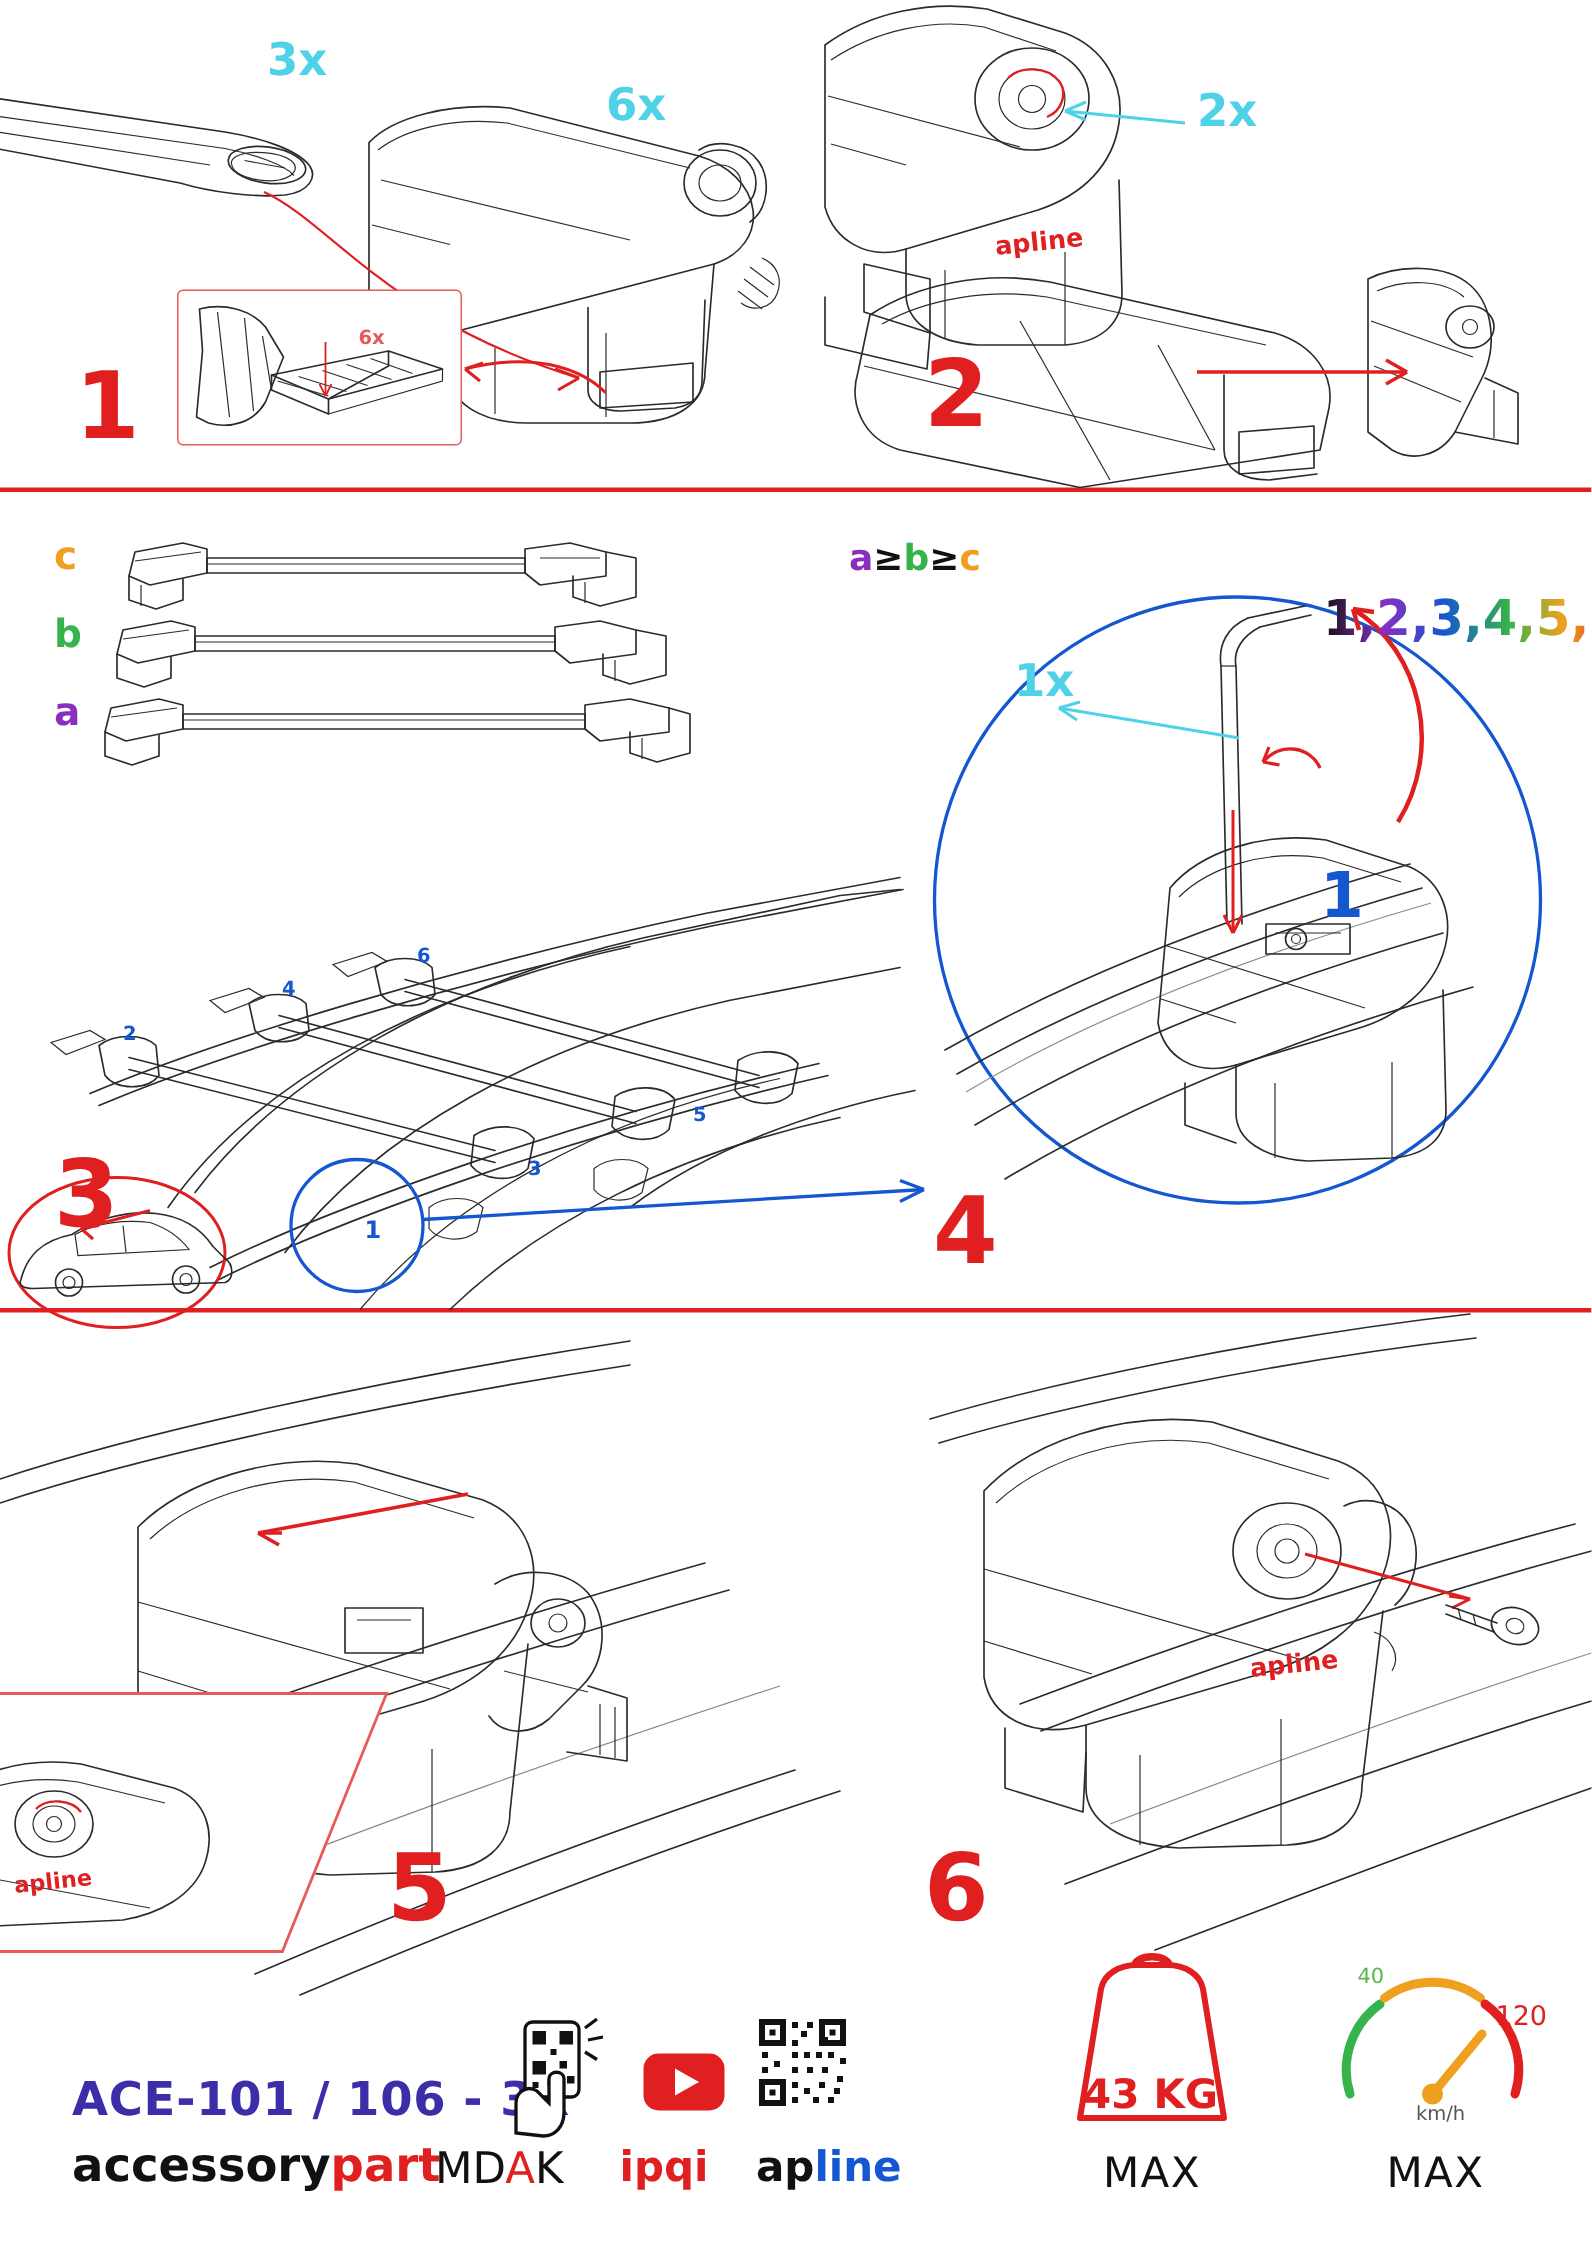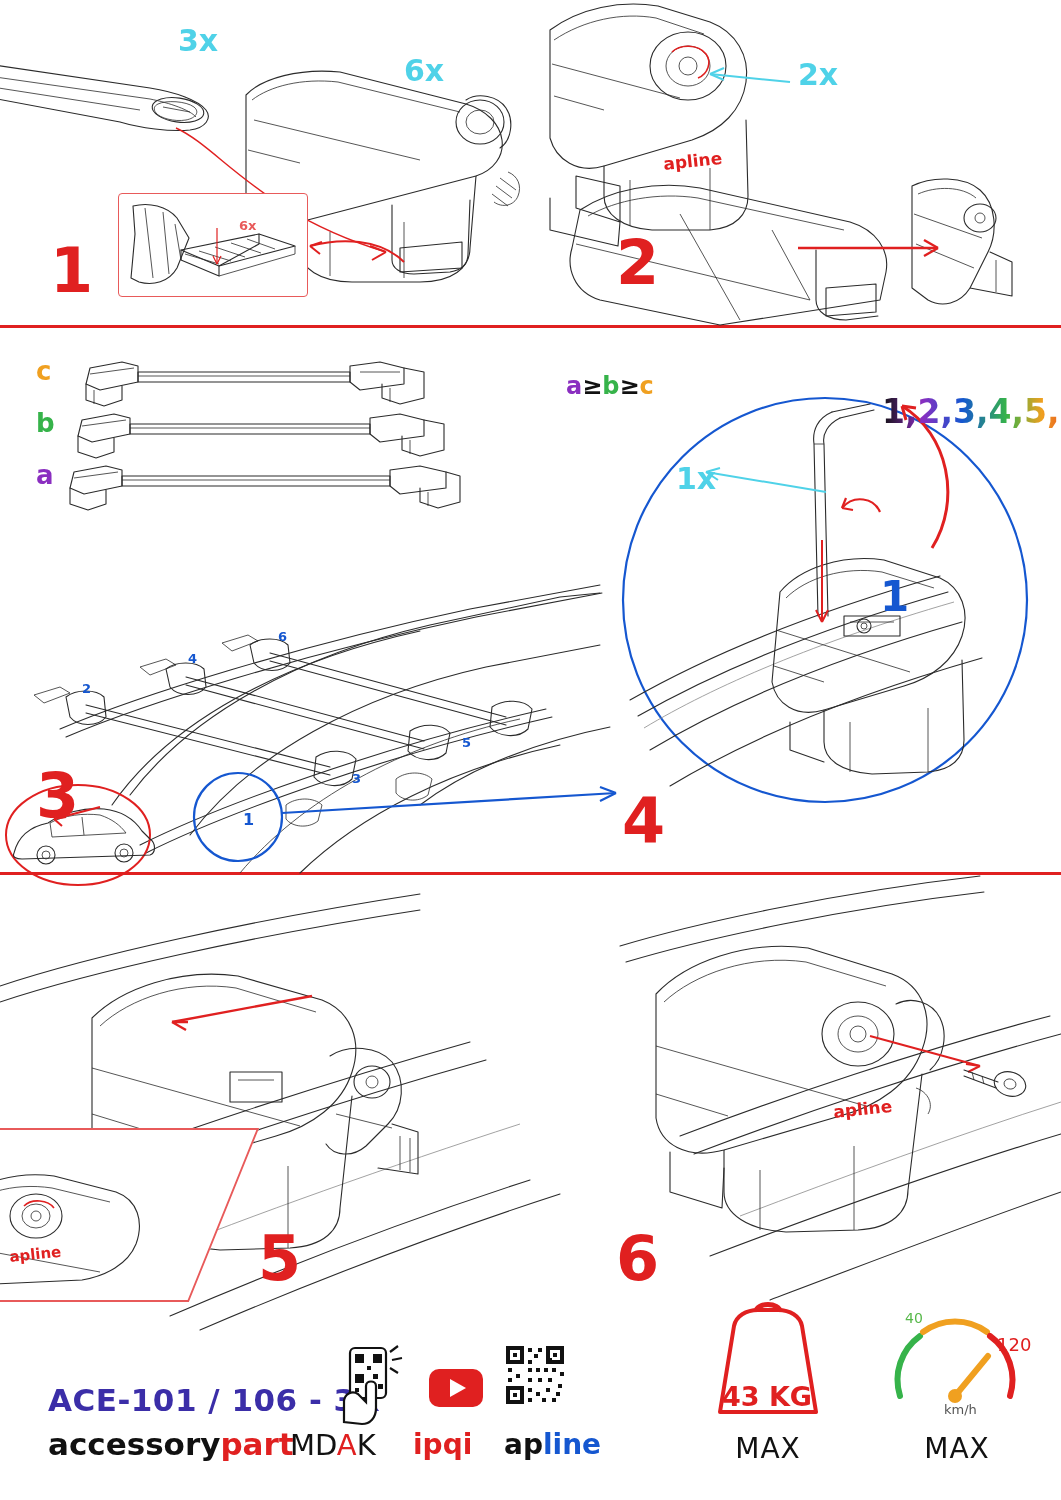--- a/index.html
+++ b/index.html
@@ -317,21 +317,21 @@
         <circle class="ln2" cx="38" cy="58" r="4"></circle>
         <circle class="ln2" cx="116" cy="56" r="4"></circle>
         <path class="redthin" d="M46 22 L92 10" style="stroke-width:2;"></path>
         <path class="redthin" d="M46 22 L58 20 M46 22 L54 29" style="stroke-width:2;"></path>
       </g>
     </svg>
 
     <div class="abs stepnum" style="left:36px;top:435px;">3</div>
   </div>
 
-  <div class="abs" style="left:566px;top:372px;font-family:'DejaVu Sans',sans-serif;font-weight:700;font-size:24px;">
+  <div class="abs" style="left:566px;top:358px;font-family:'DejaVu Sans',sans-serif;font-weight:700;font-size:24px;">
     <span style="color:#8a2ec0;">a</span><span style="color:#111;">≥</span><span style="color:#36b34a;">b</span><span style="color:#111;">≥</span><span style="color:#f0a020;">c</span>
   </div>
 
   <div class="abs" style="left:610px;top:330px;width:451px;height:540px;">
     <svg width="451" height="540" viewBox="0 0 451 540">
 
       <circle class="blue" cx="215" cy="270" r="202"></circle>
 
       <path class="ln" d="M20 370 C90 330 190 286 330 246"></path>
       <path class="ln" d="M28 386 C98 346 198 302 338 262"></path>
@@ -369,21 +369,21 @@
       <path class="redthin" d="M232 178 C244 164 264 168 270 182" style="stroke-width:2.2;"></path>
       <path class="redthin" d="M232 178 L236 168 M232 178 L243 180" style="stroke-width:2.2;"></path>
 
       <path class="red" d="M322 218 C352 170 338 104 292 76" style="stroke-width:3;"></path>
       <path class="red" d="M292 76 L306 78 M292 76 L296 90" style="stroke-width:3;"></path>
 
       <path class="cyan" d="M96 142 L216 162"></path>
       <path class="cyan" d="M96 142 L110 138 M96 142 L108 150"></path>
     </svg>
 
-    <div class="abs qty" style="left:66px;top:110px;color:#4fd2e8;margin-top:24px;">1x</div>
+    <div class="abs qty" style="left:66px;top:110px;color:#4fd2e8;">1x</div>
     <div class="abs" style="left:270px;top:242px;font-family:'DejaVu Sans',sans-serif;font-weight:700;font-size:42px;color:#1557d0;">1</div>
     <div class="abs" style="left:272px;top:62px;font-family:'DejaVu Sans',sans-serif;font-weight:700;font-size:33px;letter-spacing:0px;">
       <span style="background:linear-gradient(90deg,#111 0%,#8a2ec0 20%,#1557d0 40%,#36b34a 62%,#f0a020 80%,#e02020 100%);-webkit-background-clip:text;background-clip:text;color:transparent;">1,2,3,4,5,6</span>
     </div>
     <div class="abs stepnum" style="left:12px;top:460px;">4</div>
   </div>
 
   <div class="abs" style="left:0;top:876px;width:560px;height:454px;">
     <svg width="560" height="454" viewBox="0 0 560 454">
 

